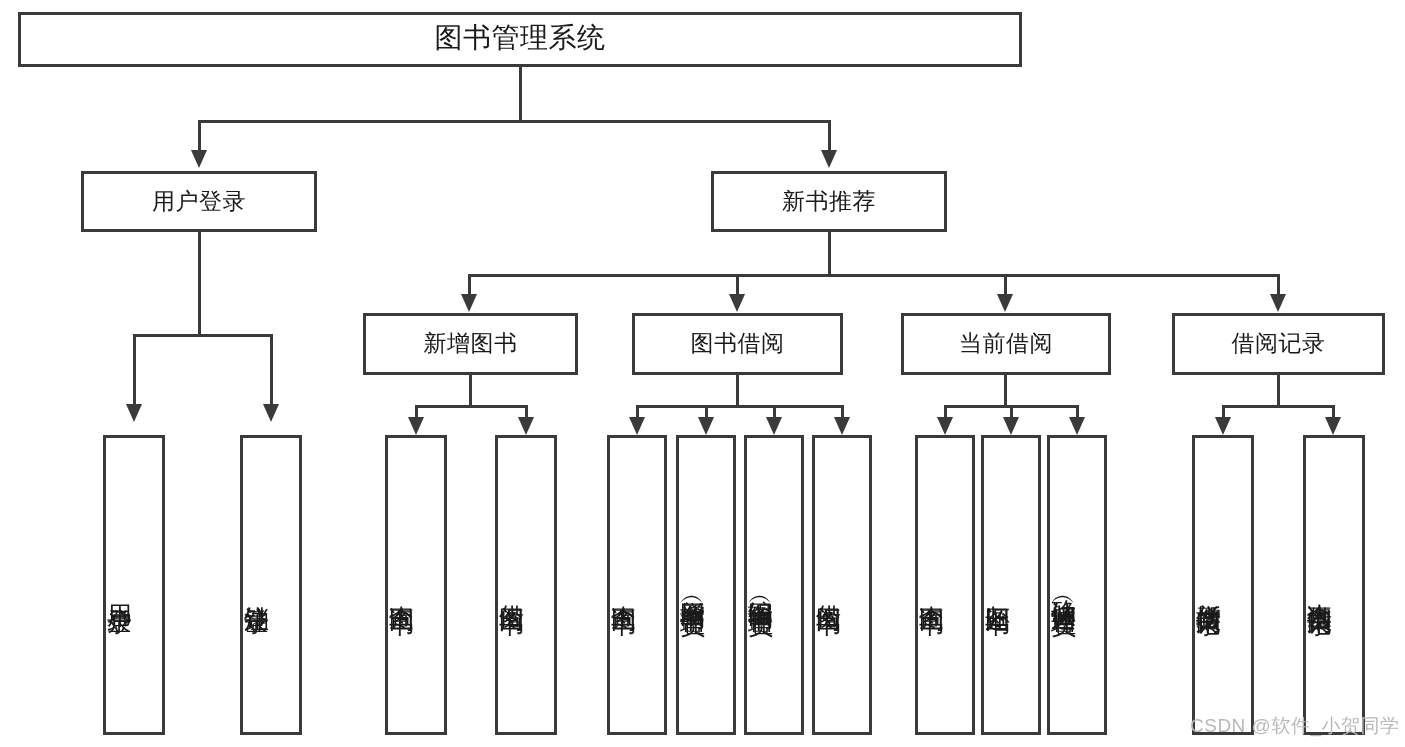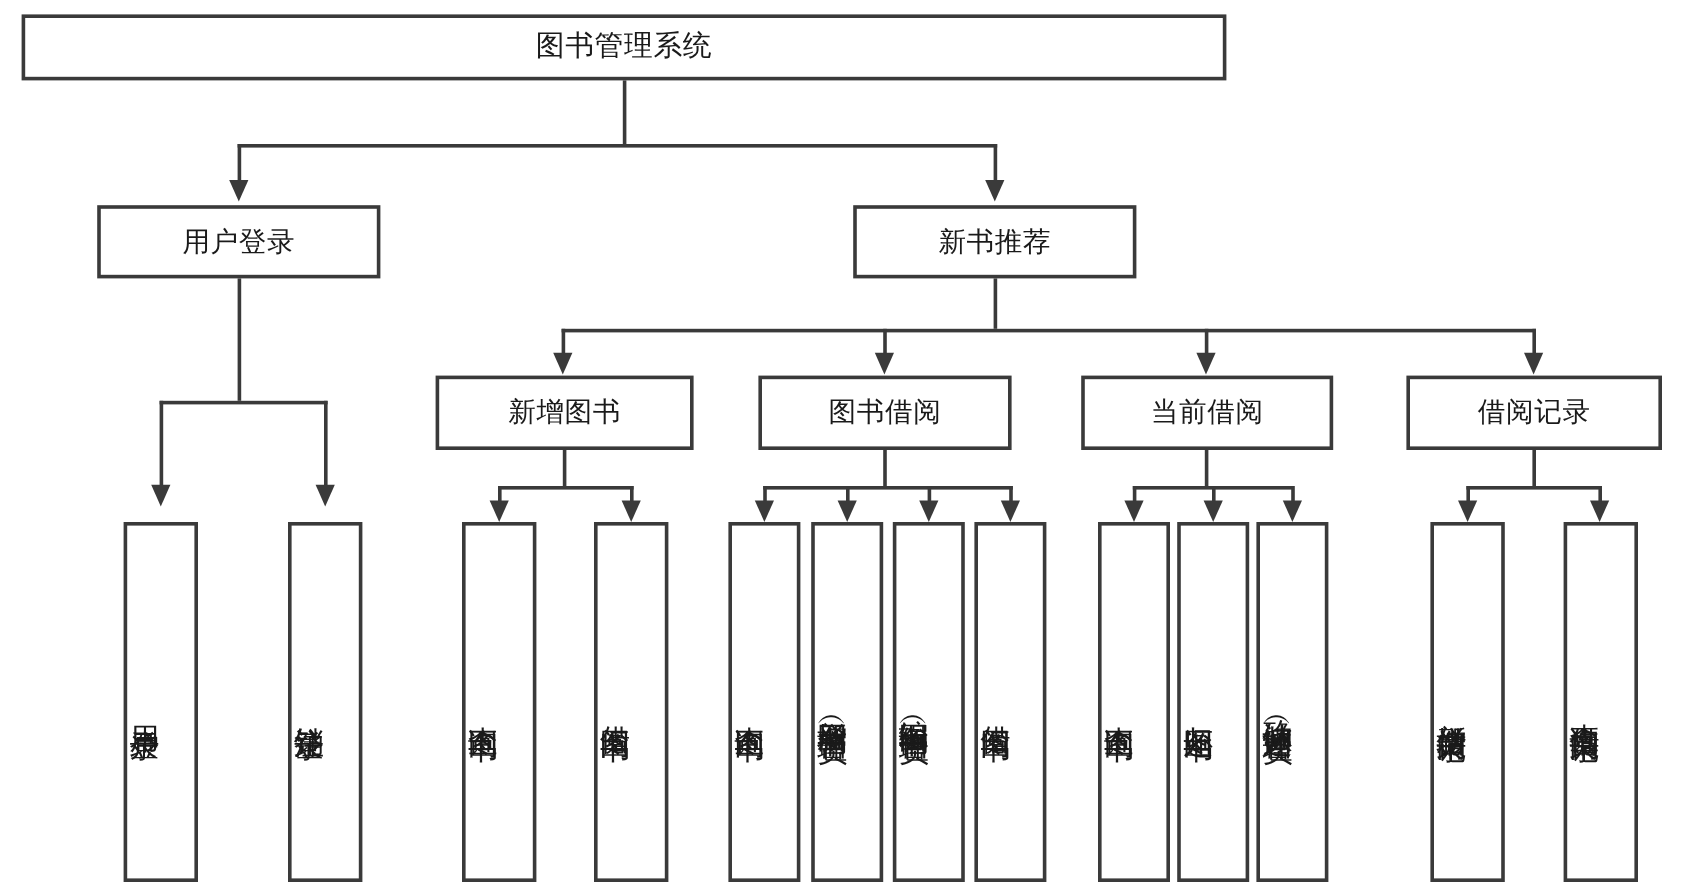--- a/index.html
+++ b/index.html
@@ -30,21 +30,22 @@
   .node-label {
     display: block;
     white-space: nowrap;
     letter-spacing: 0.5px;
   }
   .node.horizontal .node-label {
     font-size: 23px;
     line-height: 1.2;
   }
   .node.root .node-label {
-    font-size: 24px;
+    font-size: 28px;
+    font-family: Liberation Mono, monospace;
   }
   .node.vertical {
     align-items: center;
     justify-content: flex-start;
     padding-top: 8px;
   }
   .node.vertical .node-label {
     writing-mode: vertical-rl;
     text-orientation: upright;
     font-size: 25px;
@@ -210,14 +211,15 @@
     <span class="node-label">确认归还（管理员）</span>
   </div>
 
   <div class="node vertical" style="left:1192px; top:435px; width:62px; height:300px;">
     <span class="node-label">新增借阅记录</span>
   </div>
   <div class="node vertical" style="left:1303px; top:435px; width:62px; height:300px;">
     <span class="node-label">查询借阅记录</span>
   </div>
 
+  <div class="watermark" style="left:1190px; top:713px;">CSDN @软件_小贺同学</div>
 
 </div>
 
 </body></html>

